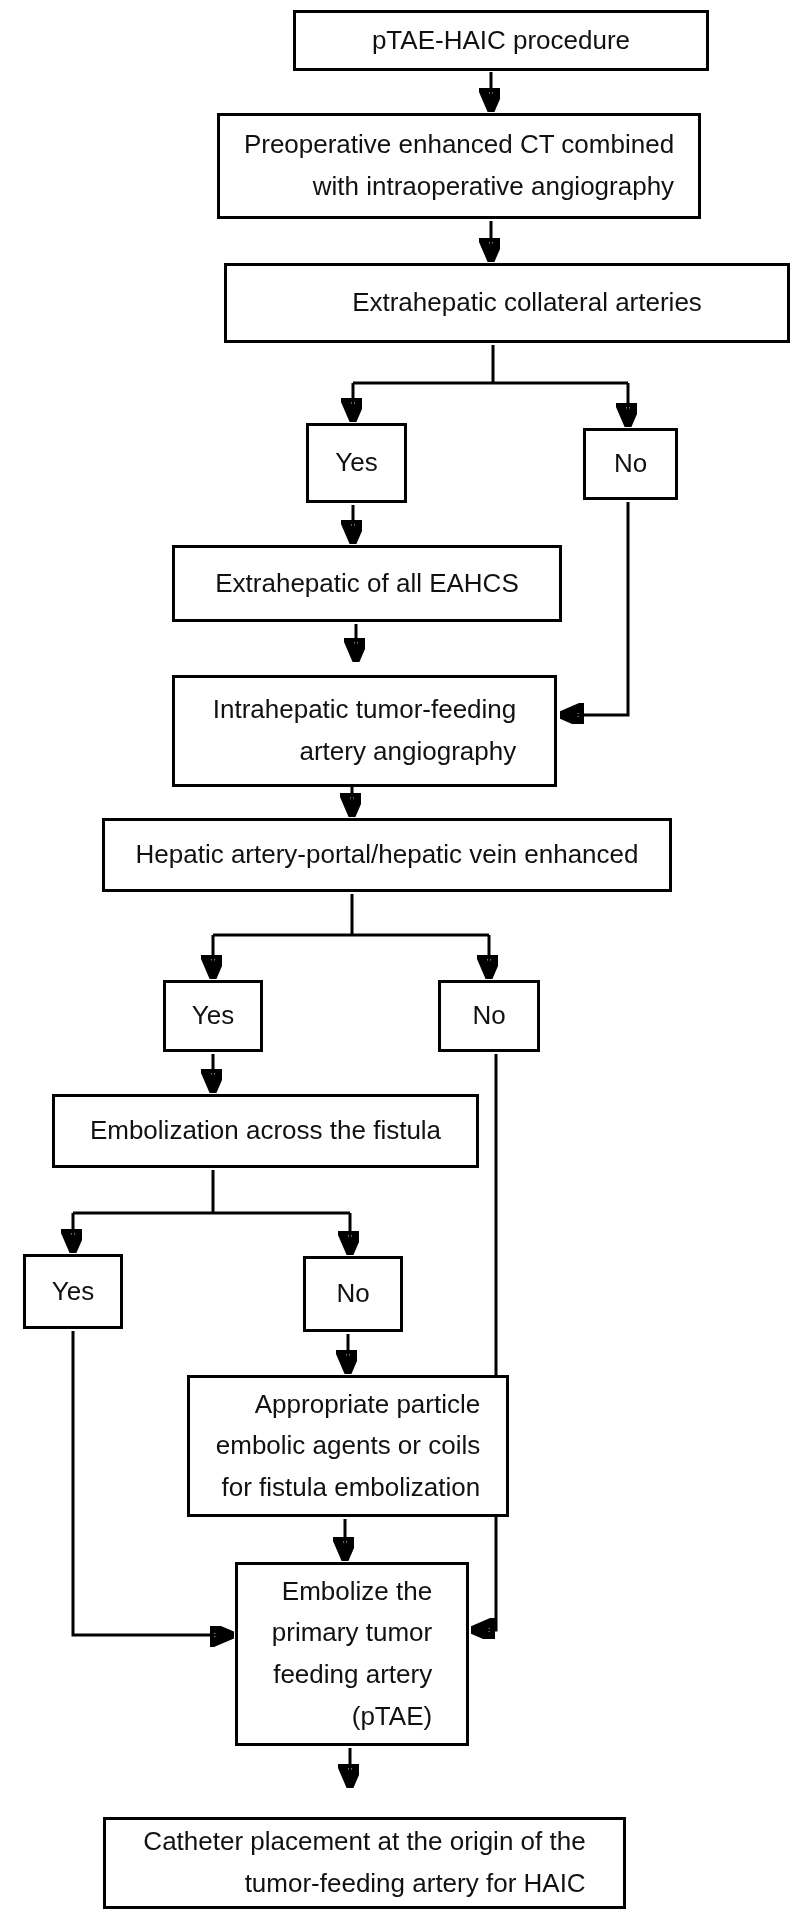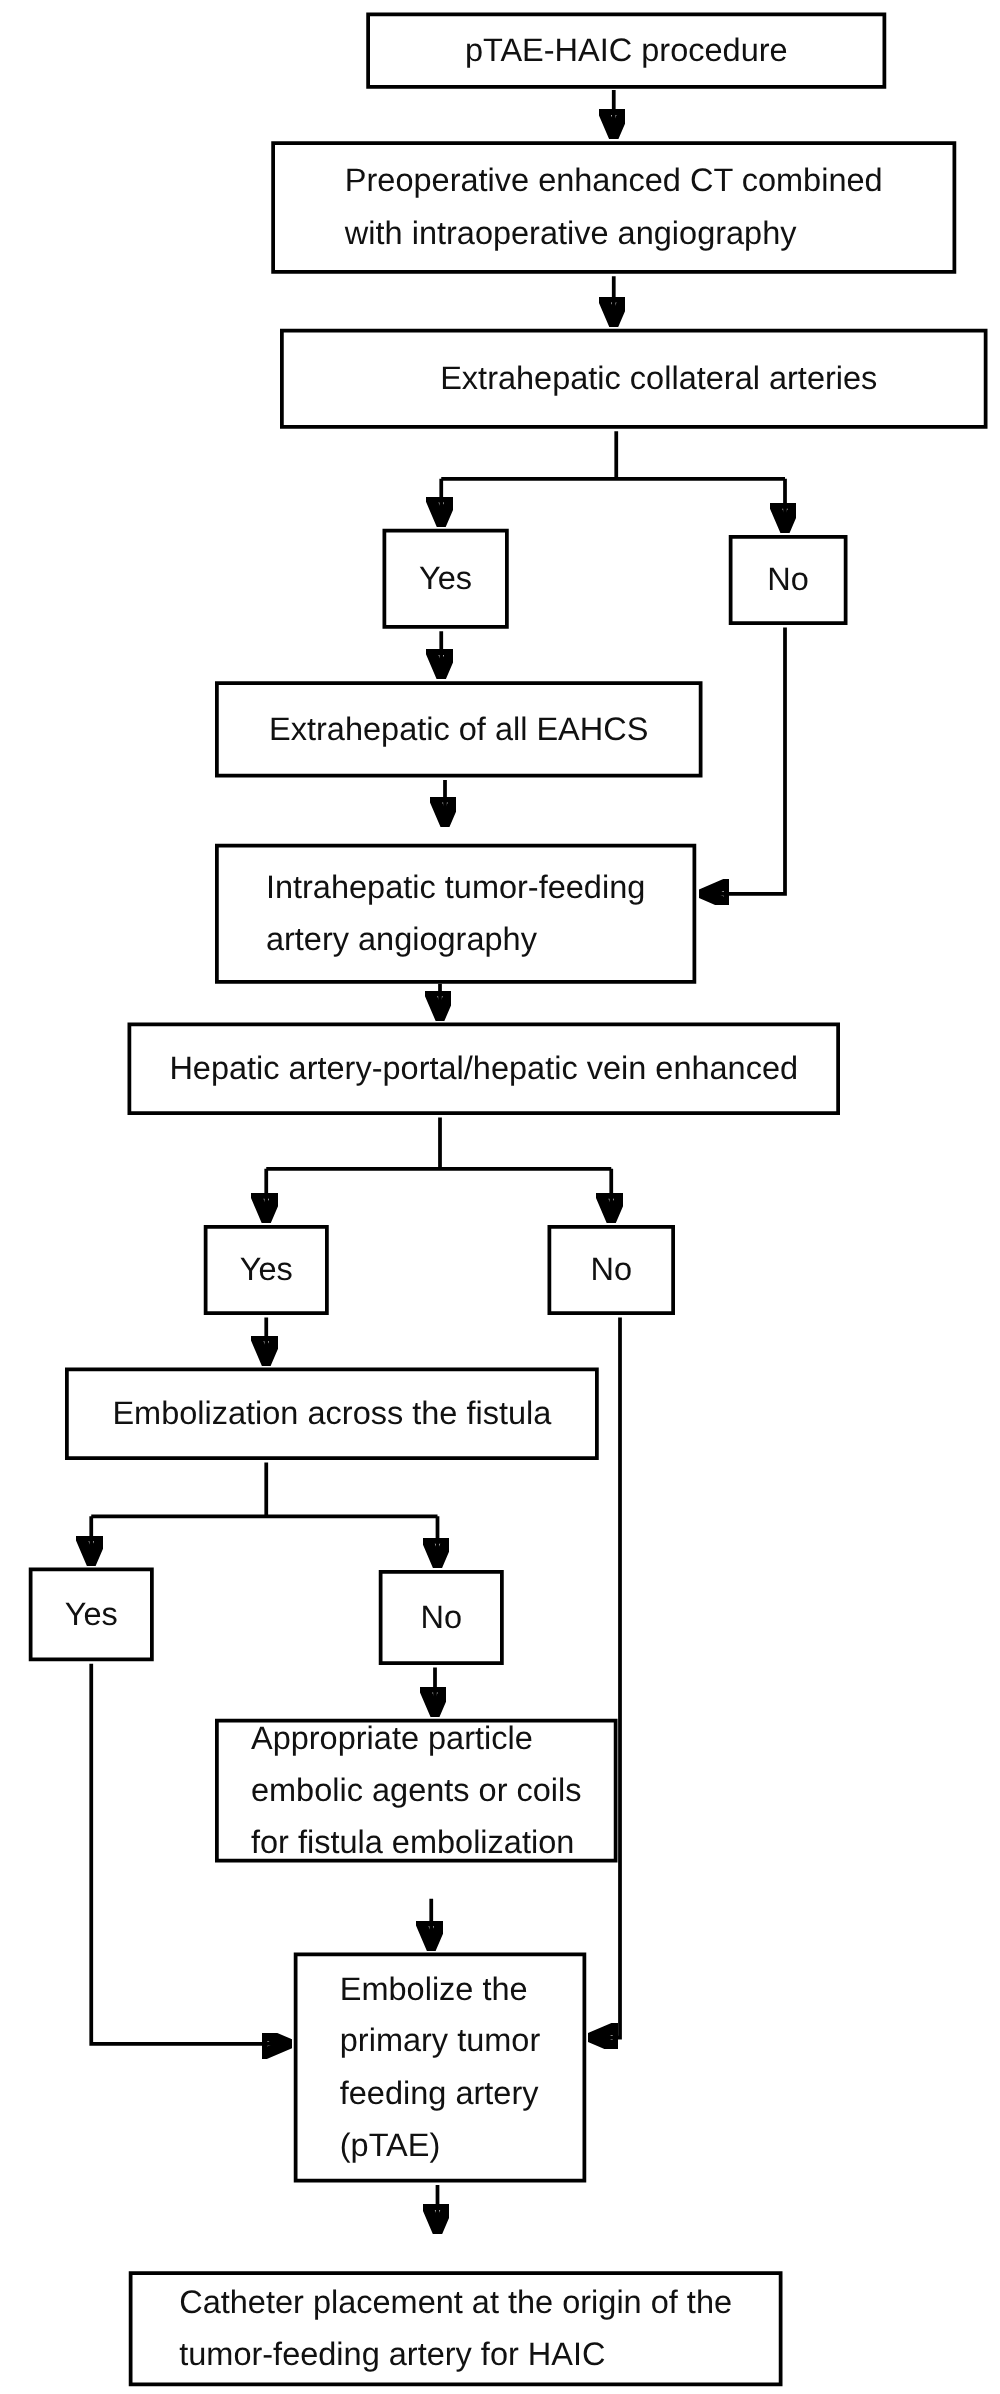--- a/index.html
+++ b/index.html
@@ -13,47 +13,47 @@
   }
   .node {
     position: absolute;
     box-sizing: border-box;
     background: #ffffff;
     border: 3px solid #000000;
     color: #111111;
     display: flex;
     align-items: center;
     justify-content: center;
-    text-align: left;
+    text-align: right;
     font-size: 26px;
     line-height: 1.6;
     white-space: pre-line;
     z-index: 2;
   }
   #connectors {
     position: absolute;
     left: 0; top: 0;
     z-index: 1;
   }
   #connectors path { stroke: #000000; stroke-width: 3; fill: none; }
   
   #b1  { left:293px; top:10px;   width:416px; height:61px;  }
-  #b2  { left:217px; top:113px;  width:548px; height:106px; }
+  #b2  { left:217px; top:113px;  width:484px; height:106px; }
   #b3  { left:224px; top:263px;  width:566px; height:80px;padding-left:40px;  }
   #b4  { left:306px; top:423px;  width:101px; height:80px;  }
   #b5  { left:583px; top:428px;  width:95px;  height:72px;  }
   #b6  { left:172px; top:545px;  width:390px; height:77px;  }
   #b7  { left:172px; top:663px;  width:385px; height:112px;margin-top:12px; }
   #b8  { left:102px; top:818px;  width:570px; height:74px;  }
   #b9  { left:163px; top:980px;  width:100px; height:72px;  }
   #b10 { left:438px; top:980px;  width:102px; height:72px;  }
   #b11 { left:12px;  top:1094px; width:427px; height:74px;margin-left:40px;  }
   #b12 { left:23px;  top:1254px; width:100px; height:75px;  }
   #b13 { left:303px; top:1256px; width:100px; height:76px;  }
-  #b14 { left:172px; top:1375px; width:322px; height:115px; }
+  #b14 { left:187px; top:1375px; width:322px; height:142px; }
   #b15 { left:235px; top:1562px; width:234px; height:184px; }
   #b16 { left:103px; top:1789px; width:523px; height:92px;margin-top:28px; }
 </style>
 </head>
 <body>
 
 <div id="canvas">
 
   <svg id="connectors" width="800" height="1915" viewBox="0 0 800 1915" aria-hidden="true">
     <defs>

